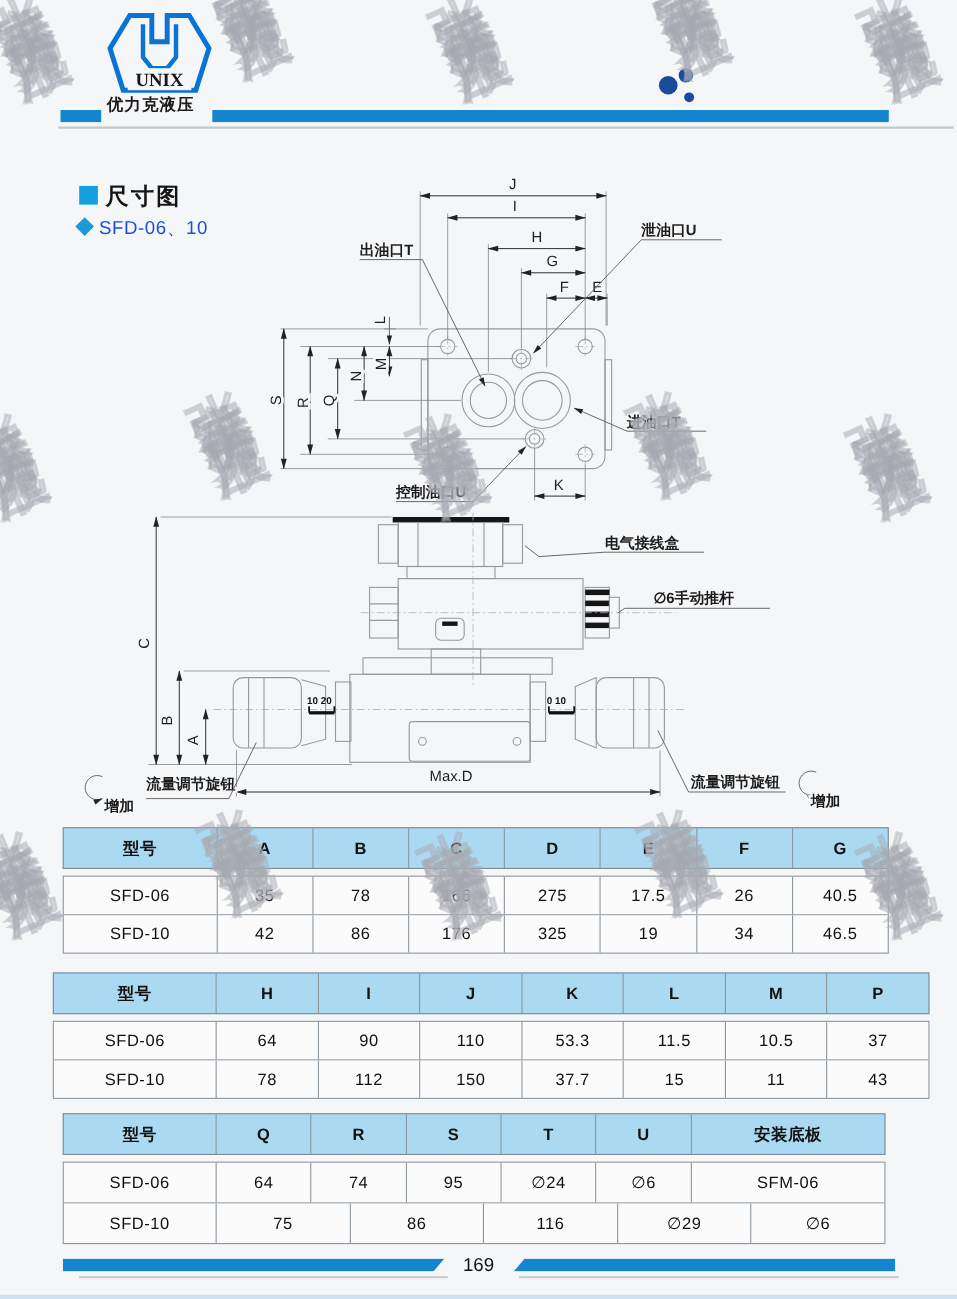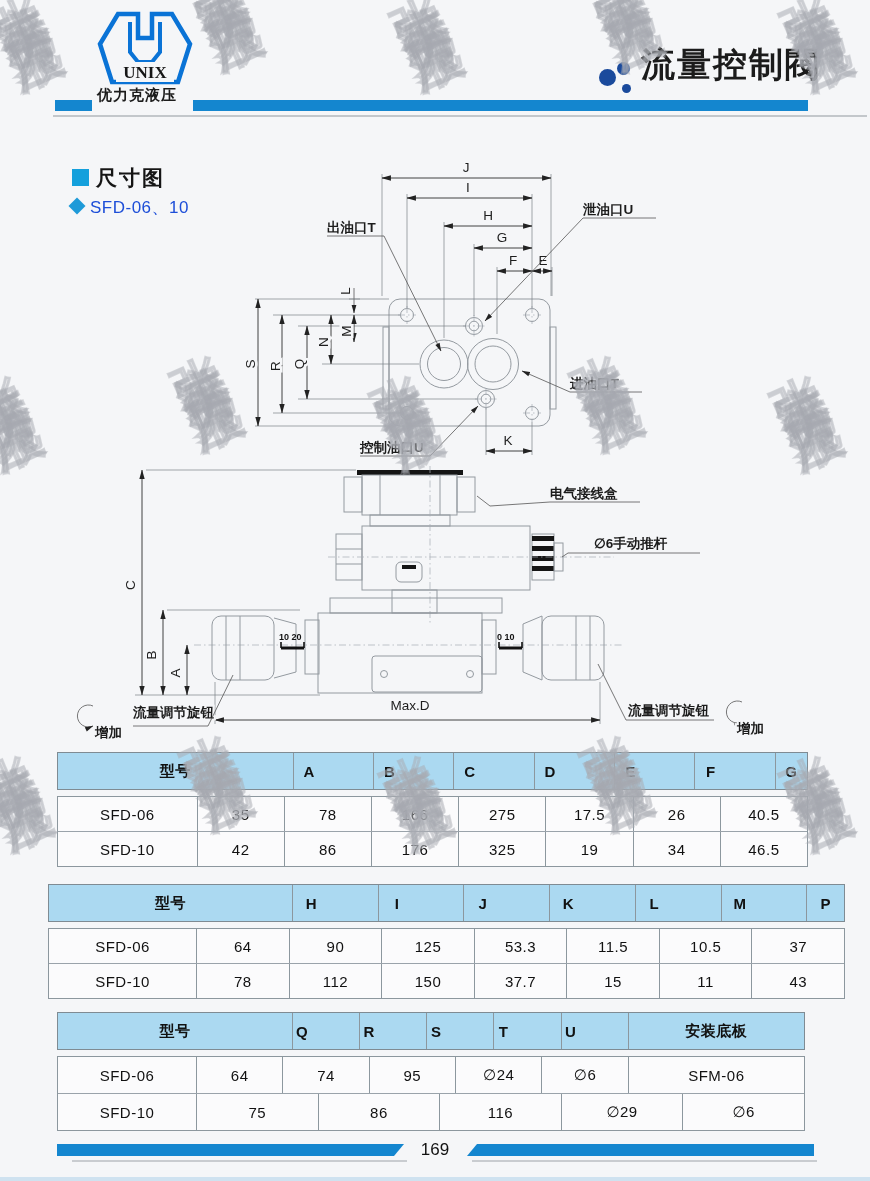--- a/index.html
+++ b/index.html
@@ -43,21 +43,21 @@
   .scaletxt{font-family:"Liberation Sans",sans-serif;font-size:9px;font-weight:700;fill:#111;}
   
   .spec-table{position:absolute;z-index:4;font-size:15px;color:#111;}
   .t-head{display:flex;background:#abd9f1;border:1px solid #7f8b93;height:36px;align-items:stretch;}
   .t-gap{height:6px;}
   .t-body{border:1px solid #8c979e;background:rgba(255,255,255,0.6);}
   .t-row{display:flex;height:34px;}
   .t3 .t-row{height:36px;}
   .t-row + .t-row{border-top:1px solid #9aa3aa;}
   .cell{display:flex;align-items:center;justify-content:center;letter-spacing:.5px;}
-  .t-head .cell{font-weight:700;margin-left:48px;}
+  .t-head .cell{font-weight:700;}
   .cell + .cell{border-left:1px solid #8c979e;}
   .c-model{width:18.5%;flex:none;}
   .c-std{flex:1;}
   .c-wide{width:23.5%;flex:none;}
   
   .fbar{position:absolute;top:1144px;height:12px;background:#1486cf;z-index:2;}
   .fbar.fl{left:57px;width:347px;clip-path:polygon(0 0,100% 0,calc(100% - 10px) 100%,0 100%);}
   .fbar.fr{left:467px;width:347px;clip-path:polygon(10px 0,100% 0,100% 100%,0 100%);}
   .fthin{position:absolute;top:1160px;height:2px;background:#c9ccd0;z-index:1;}
   .fthin.fl2{left:72px;width:335px;}
@@ -92,21 +92,20 @@
     <rect x="26" y="56" width="58" height="20" fill="#f5f6f8" stroke="none"></rect>
     <text x="55" y="72" text-anchor="middle" font-family="Liberation Serif,serif" font-size="17" font-weight="700" fill="#161616">UNIX</text>
   </svg>
   <div class="logo-sub">优力克液压</div>
   <div class="hbar b1"></div>
   <div class="hbar b2"></div>
   <div class="hline"></div>
   <span class="dot d1"></span>
   <span class="dot d2"></span>
   <span class="dot d3"></span>
-  <div class="title">流量控制閥</div>
 
   <span class="sec-sq"></span>
   <div class="sec-title">尺寸图</div>
   <span class="sec-di"></span>
   <div class="sec-sub">SFD-06、10</div>
 
   <svg class="draw" width="870" height="610" viewBox="0 148 870 610">
     <defs>
       <marker id="arr" viewBox="0 0 10 6" refX="9.5" refY="3" markerWidth="11" markerHeight="7" orient="auto-start-reverse">
         <path d="M0.5,0.3 L10,3 L0.5,5.7 z" fill="#222"></path>
@@ -316,21 +315,21 @@
       <div class="cell c-std">L</div>
       <div class="cell c-std">M</div>
       <div class="cell c-std">P</div>
     </div>
     <div class="t-gap"></div>
     <div class="t-body">
       <div class="t-row">
         <div class="cell c-model">SFD-06</div>
         <div class="cell c-std">64</div>
         <div class="cell c-std">90</div>
-        <div class="cell c-std">125</div>
+        <div class="cell c-std">110</div>
         <div class="cell c-std">53.3</div>
         <div class="cell c-std">11.5</div>
         <div class="cell c-std">10.5</div>
         <div class="cell c-std">37</div>
       </div>
       <div class="t-row">
         <div class="cell c-model">SFD-10</div>
         <div class="cell c-std">78</div>
         <div class="cell c-std">112</div>
         <div class="cell c-std">150</div>

